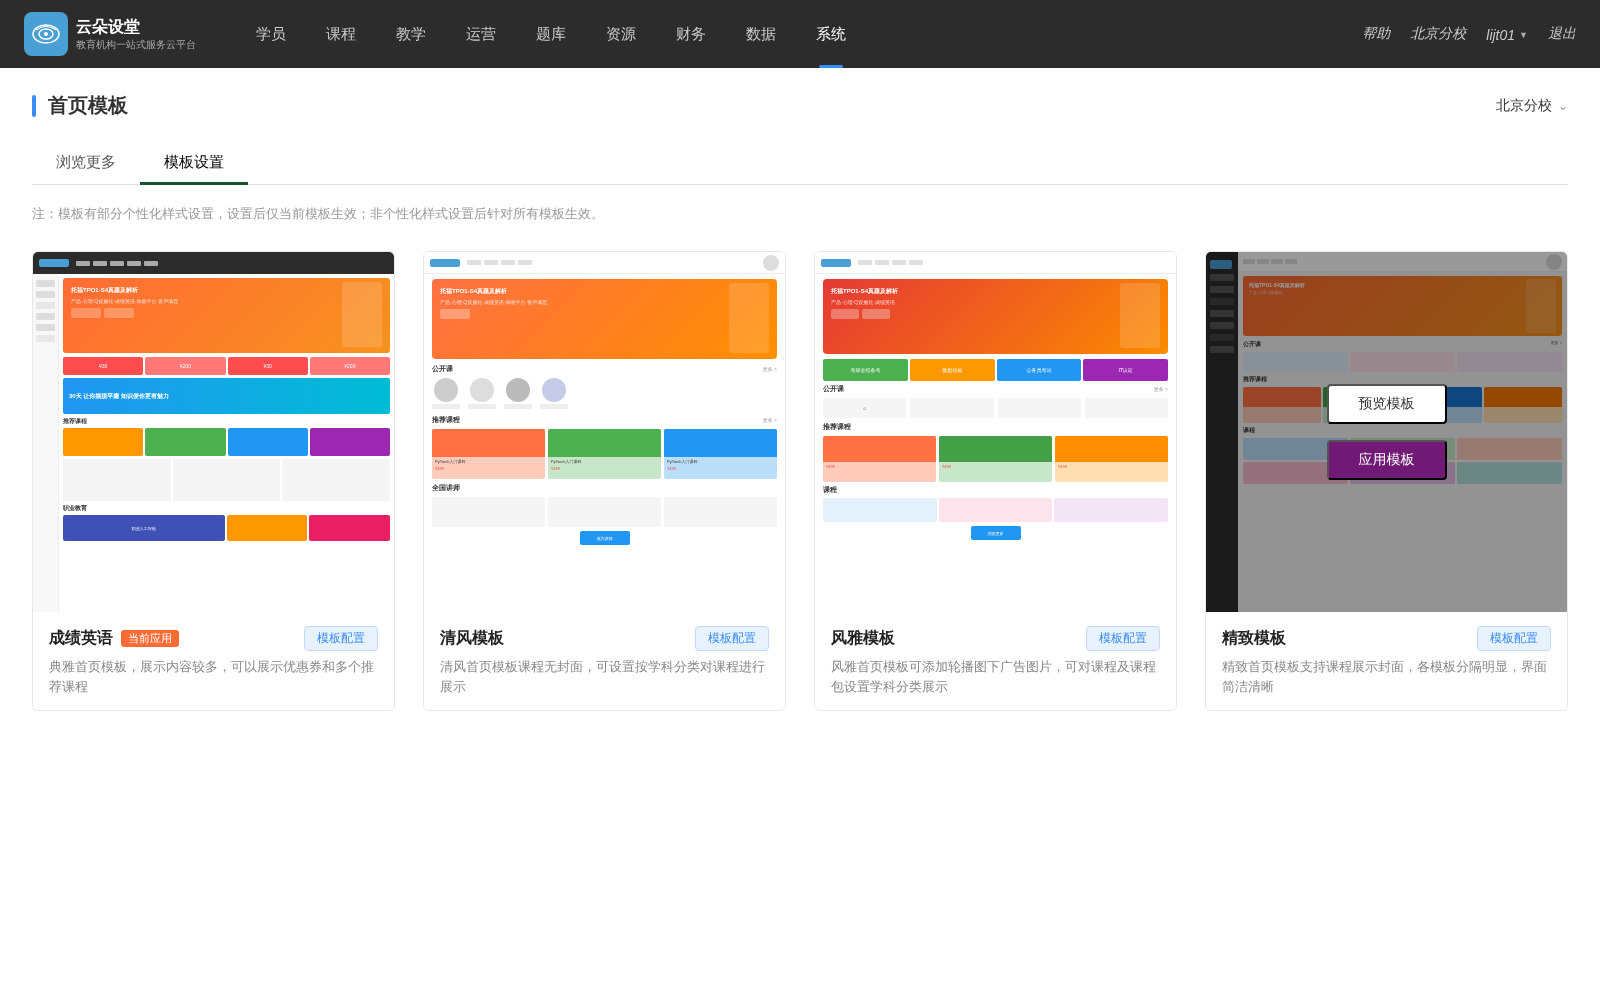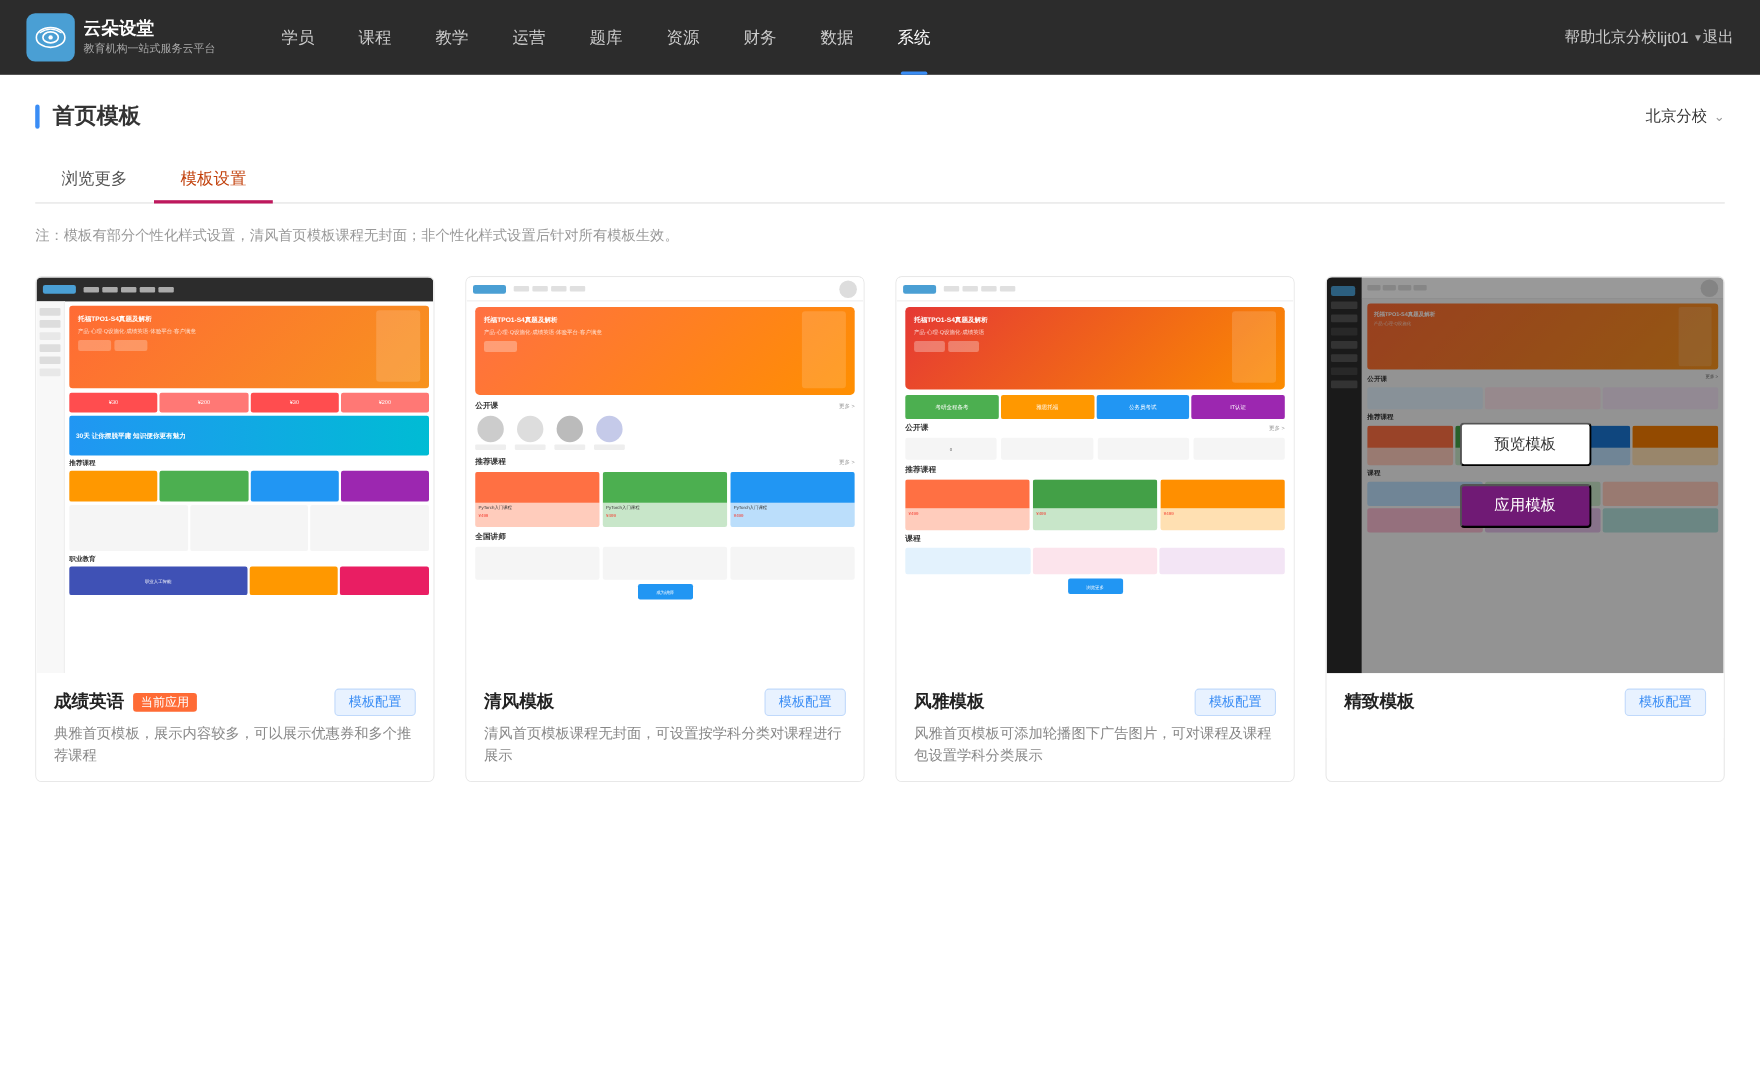--- a/index.html
+++ b/index.html
@@ -66,23 +66,24 @@
       bottom: 0;
       left: 50%;
       transform: translateX(-50%);
       width: 24px;
       height: 3px;
       background: #3a8df5;
       border-radius: 2px;
     }
     .navbar-right {
       display: flex;
-      align-items: center;
-      gap: 0;
+      align-items: flex-end;
+      gap: 20px;
       margin-left: auto;
+      font-style: italic;
     }
     .navbar-right span {
       color: #ccc;
       font-size: 14px;
       cursor: pointer;
     }
     .navbar-right .logout { color: #ccc; }
     .navbar-right .user-dropdown {
       display: flex;
       align-items: center;
@@ -142,22 +143,22 @@
     }
     .tab {
       padding: 10px 24px;
       font-size: 15px;
       cursor: pointer;
       color: #555;
       border-bottom: 3px solid transparent;
       margin-bottom: -1px;
     }
     .tab.active {
-      color: #c2410c;
-      border-bottom: 3px solid #be185d;
+      color: #000000;
+      border-bottom: 3px solid #14532d;
     }
 
     
     .note {
       font-size: 13px;
       color: #999;
       margin-bottom: 28px;
     }
 
     
@@ -311,21 +312,21 @@
       <span>北京分校</span>
       <span class="chevron">⌄</span>
     </div>
   </div>
 
   <div class="tabs">
     <div class="tab">浏览更多</div>
     <div class="tab active">模板设置</div>
   </div>
 
-  <p class="note">注：模板有部分个性化样式设置，清风首页模板课程无封面；非个性化样式设置后针对所有模板生效。</p>
+  <p class="note">注：模板有部分个性化样式设置，设置后仅当前模板生效；非个性化样式设置后针对所有模板生效。</p>
 
   <div class="template-grid">
 
     <div class="template-card">
       <div class="template-preview preview-dianyan">
 
         <div style="position:absolute;left:0;top:0;right:0;bottom:0;background:white;overflow:hidden;">
           <div style="height:22px;background:#2c2c2c;display:flex;align-items:center;padding:0 6px;gap:3px;">
             <div style="width:30px;height:8px;background:#4a9fd4;border-radius:2px;"></div>
             <div style="display:flex;gap:3px;margin-left:4px;">
@@ -691,17 +692,18 @@
           <button class="overlay-btn apply">应用模板</button>
         </div>
       </div>
       <div class="template-info">
         <div class="template-title-row">
           <div class="template-title-left">
             <span class="template-name">精致模板</span>
           </div>
           <button class="btn-config">模板配置</button>
         </div>
+        <p class="template-desc">精致首页模板支持课程展示封面，各模板分隔明显，界面简洁清晰</p>
       </div>
     </div>
 
   </div>
 </div>
 
 </body></html>

